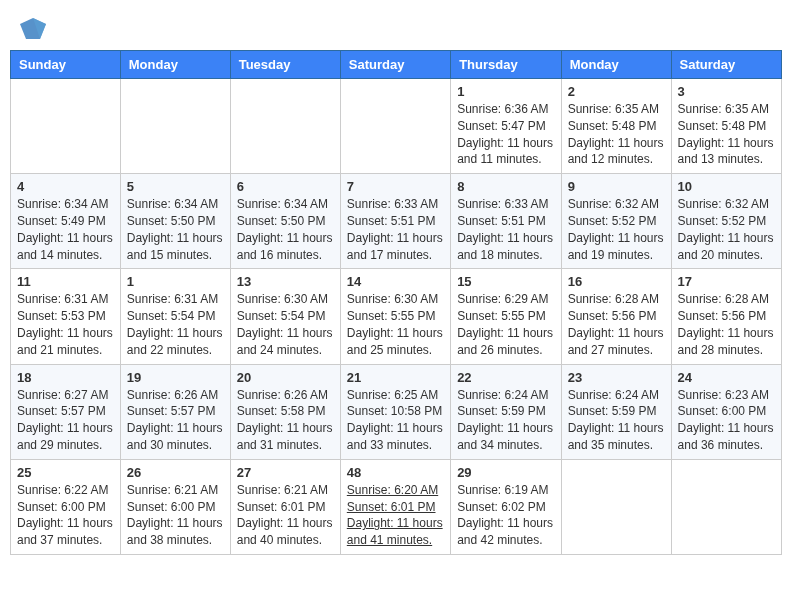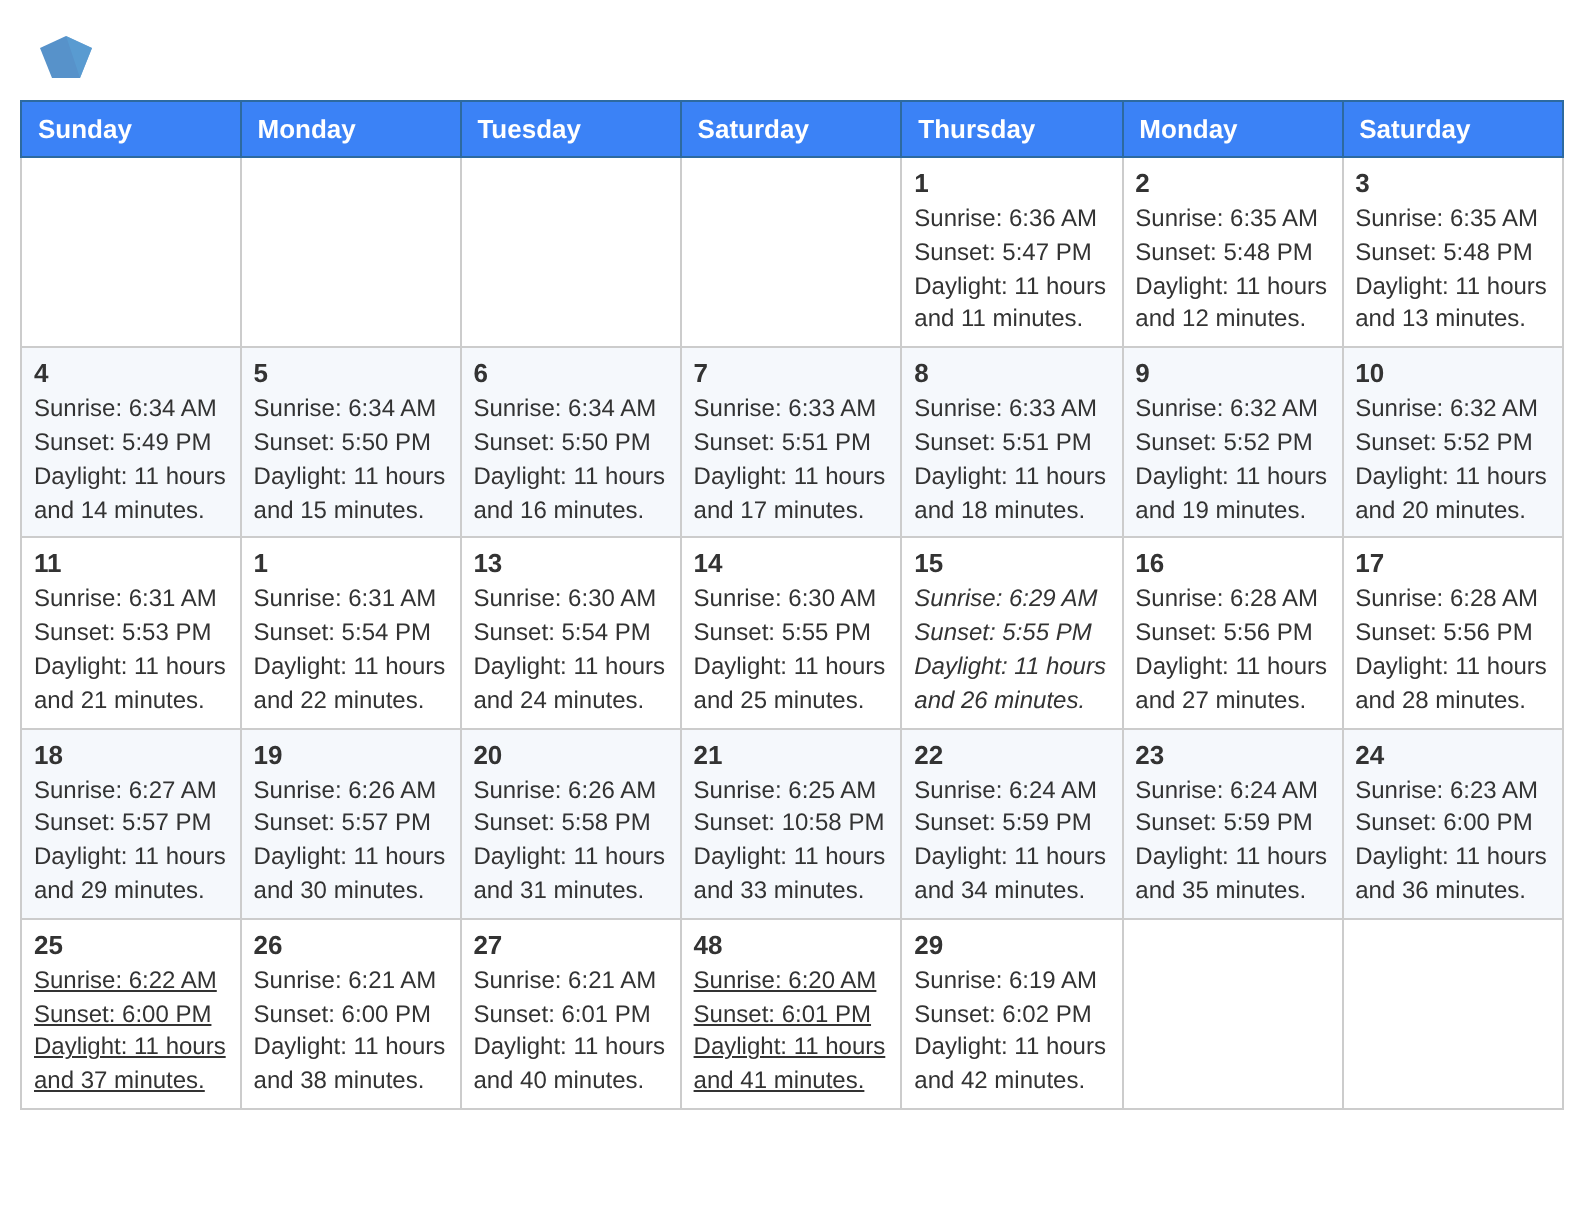--- a/index.html
+++ b/index.html
@@ -218,21 +218,21 @@
 Daylight: 11 hours and 24 minutes.</div>
         </td>
         <td>
           <span class="day-number">14</span>
           <div class="day-info" style="white-space: pre-line;">Sunrise: 6:30 AM
 Sunset: 5:55 PM
 Daylight: 11 hours and 25 minutes.</div>
         </td>
         <td>
           <span class="day-number">15</span>
-          <div class="day-info" style="white-space: pre-line; font-style: italic;">Sunrise: 6:29 AM
+          <div class="day-info" style="white-space: pre-line;">Sunrise: 6:29 AM
 Sunset: 5:55 PM
 Daylight: 11 hours and 26 minutes.</div>
         </td>
         <td>
           <span class="day-number">16</span>
           <div class="day-info" style="white-space: pre-line;">Sunrise: 6:28 AM
 Sunset: 5:56 PM
 Daylight: 11 hours and 27 minutes.</div>
         </td>
         <td>
@@ -282,21 +282,21 @@
         <td>
           <span class="day-number">24</span>
           <div class="day-info" style="white-space: pre-line;">Sunrise: 6:23 AM
 Sunset: 6:00 PM
 Daylight: 11 hours and 36 minutes.</div>
         </td>
       </tr>
       <tr>
         <td>
           <span class="day-number">25</span>
-          <div class="day-info" style="white-space: pre-line; text-decoration: underline;">Sunrise: 6:22 AM
+          <div class="day-info" style="white-space: pre-line;">Sunrise: 6:22 AM
 Sunset: 6:00 PM
 Daylight: 11 hours and 37 minutes.</div>
         </td>
         <td>
           <span class="day-number">26</span>
           <div class="day-info" style="white-space: pre-line;">Sunrise: 6:21 AM
 Sunset: 6:00 PM
 Daylight: 11 hours and 38 minutes.</div>
         </td>
         <td>

